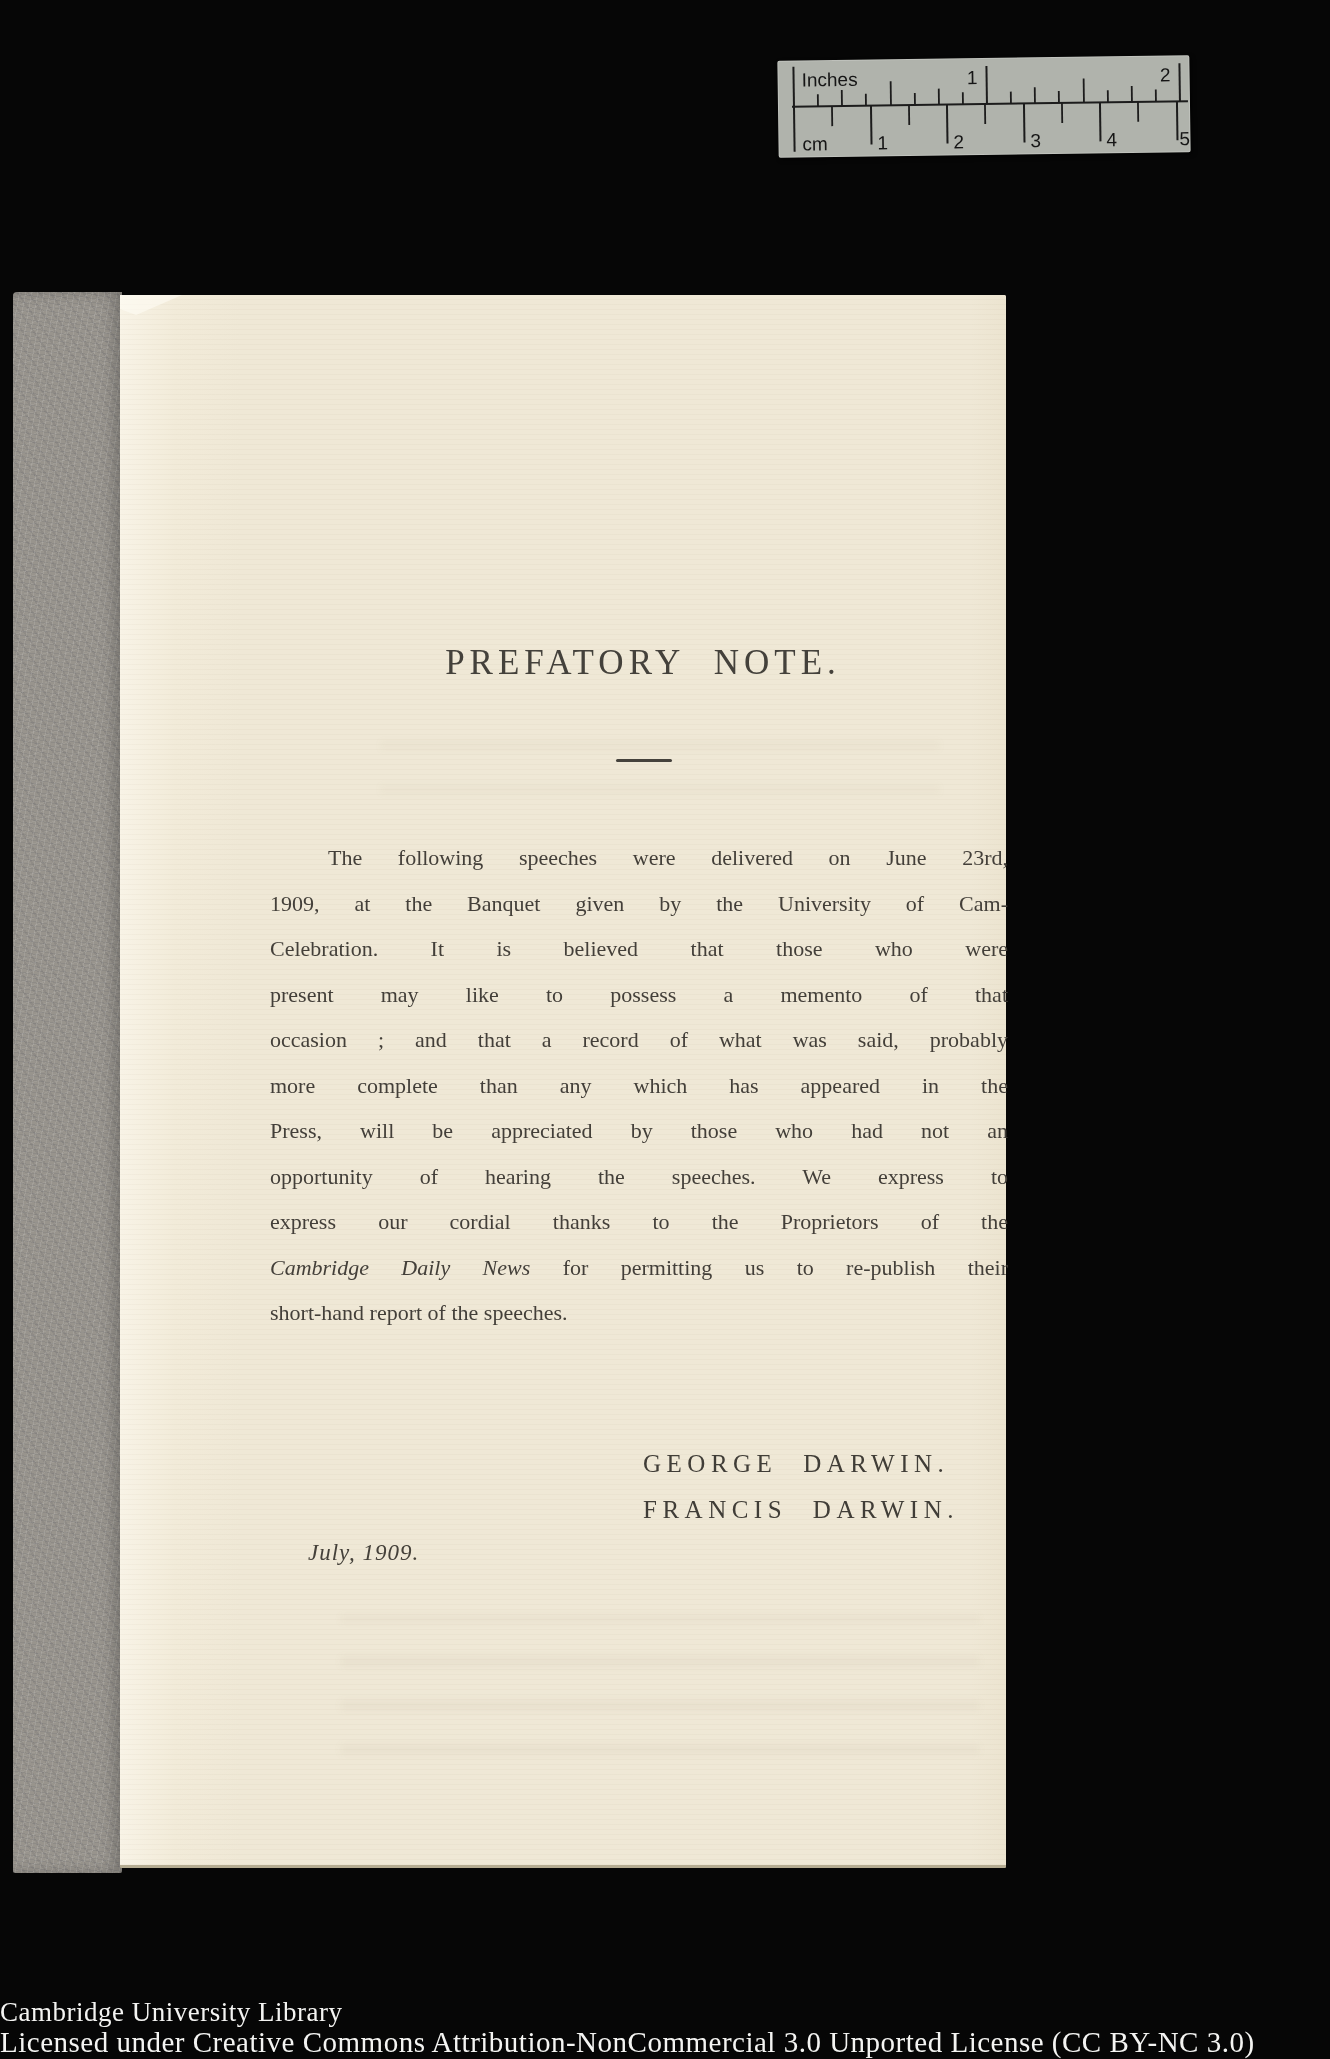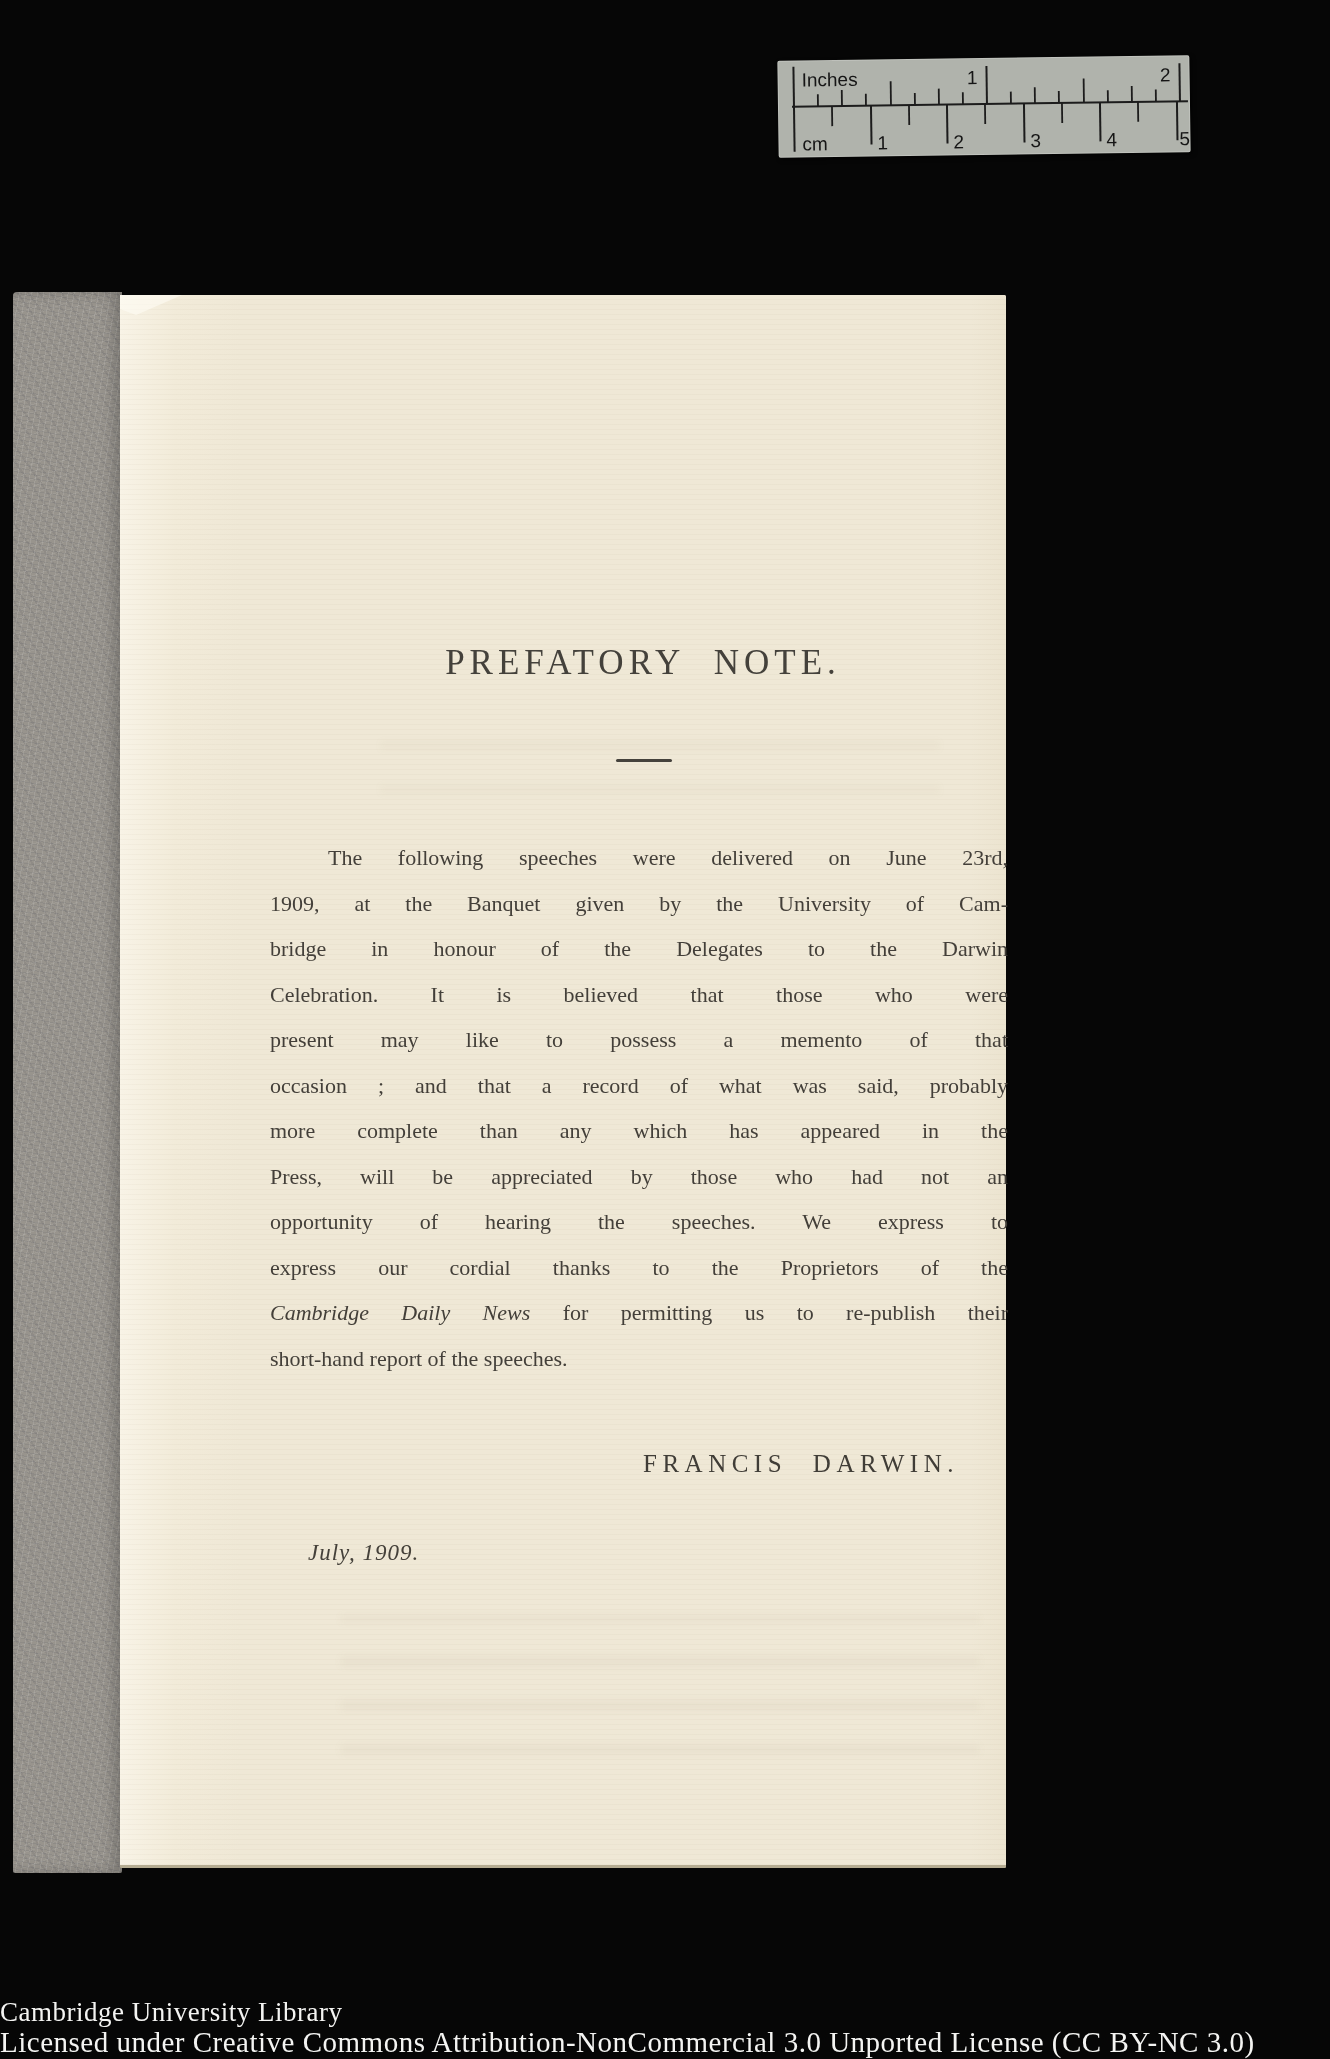--- a/index.html
+++ b/index.html
@@ -146,33 +146,33 @@
   <div class="page">
     <div class="ghost g2"></div>
     <div class="ghost g1"></div>
 
     <h1 class="page-title">PREFATORY NOTE.</h1>
     <div class="divider"></div>
 
     <div class="body-block">
       <div class="bline first">The following speeches were delivered on June 23rd,</div>
       <div class="bline">1909, at the Banquet given by the University of Cam-</div>
-      <div class="bline">bridge in honour of the Delegates to the Darwin</div>
       <div class="bline">Celebration.  It is believed that those who were</div>
       <div class="bline">present may like to possess a memento of that</div>
       <div class="bline">occasion ; and that a record of what was said, probably</div>
       <div class="bline">more complete than any which has appeared in the</div>
       <div class="bline">Press, will be appreciated by those who had not an</div>
       <div class="bline">opportunity of hearing the speeches.  We express to</div>
       <div class="bline">express our cordial thanks to the Proprietors of the</div>
       <div class="bline"><span class="it">Cambridge Daily News</span> <span>for permitting us to re-publish their</span></div>
       <div class="bline last">short-hand report of the speeches.</div>
     </div>
 
     <div class="sigs">
+      <div>GEORGE  DARWIN.</div>
       <div>FRANCIS  DARWIN.</div>
     </div>
 
     <div class="date-line">July, 1909.</div>
   </div>
 
   <div class="footer">
     <div class="footer-line1">Cambridge University Library</div>
     <div class="footer-line2">Licensed under Creative Commons Attribution-NonCommercial 3.0 Unported License (CC BY-NC 3.0)</div>
   </div>

